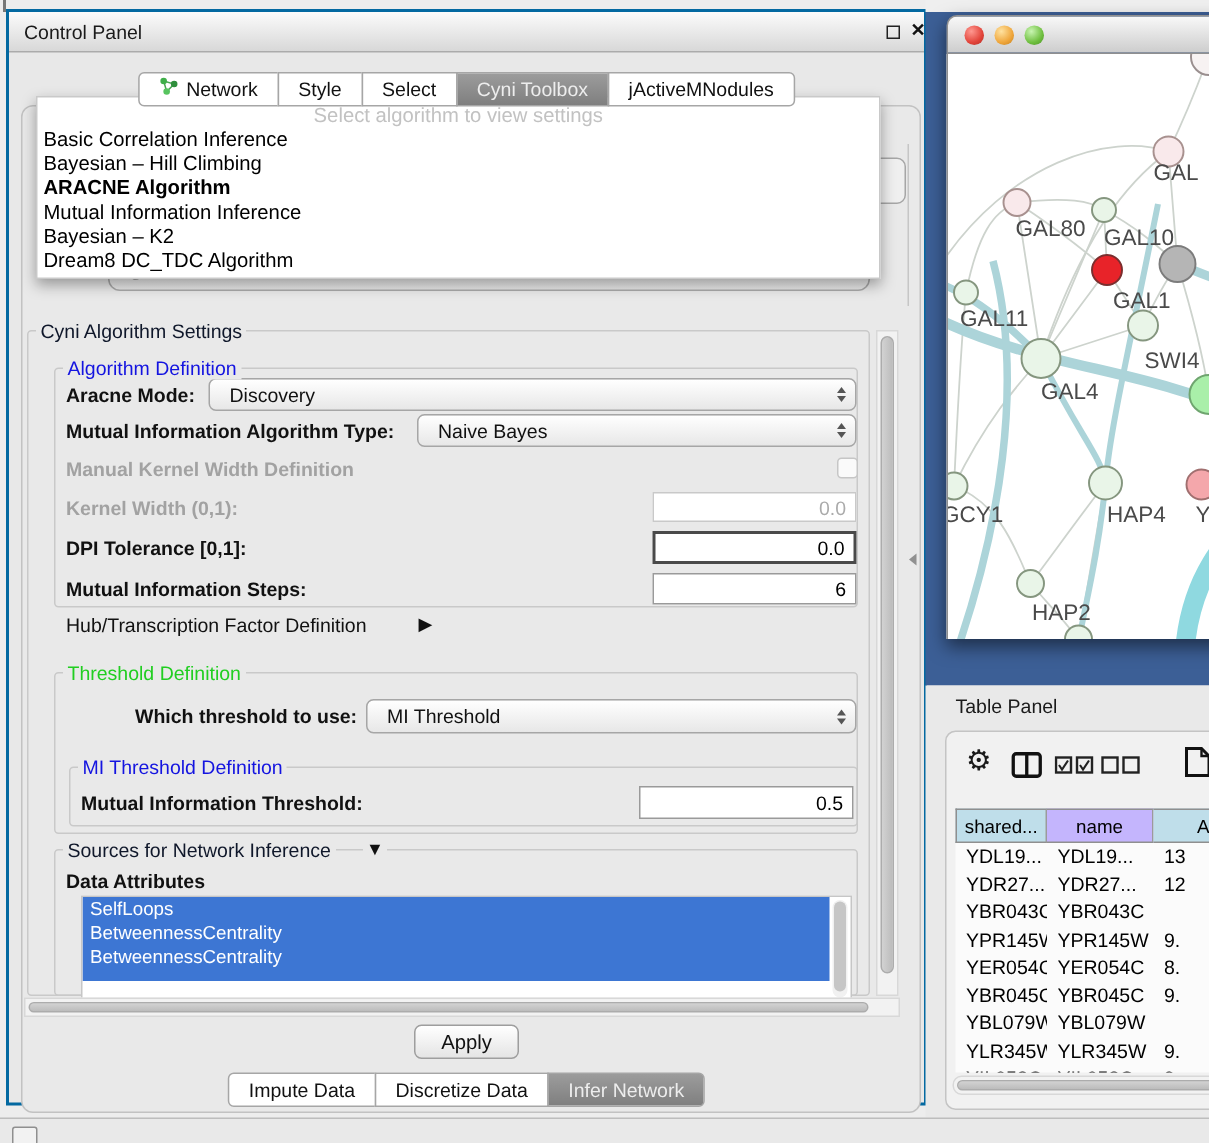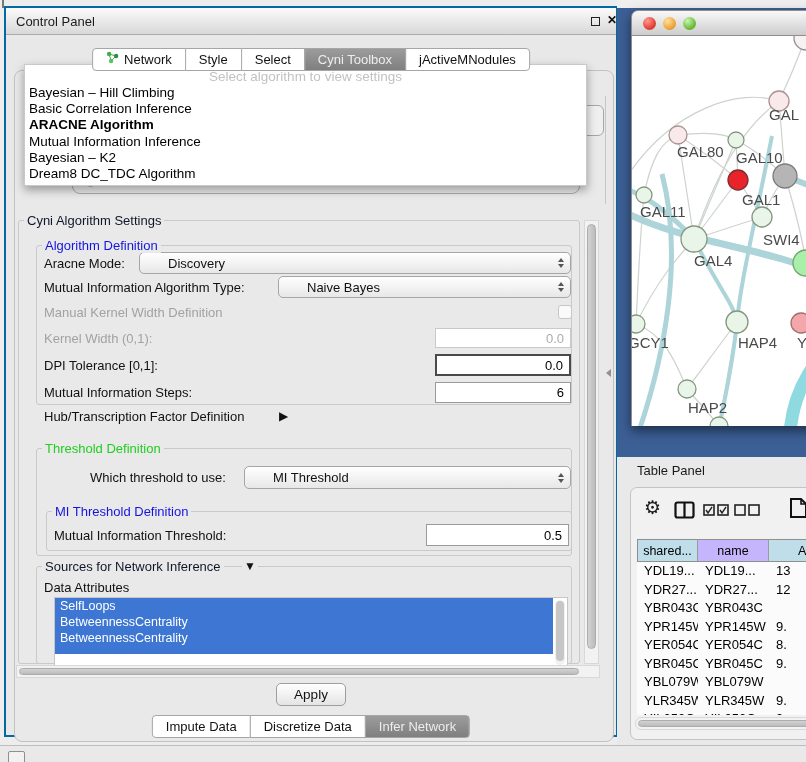--- a/index.html
+++ b/index.html
@@ -45,26 +45,26 @@
   #dd-placeholder { height:20px; text-align:center; color:#C2C2C2; font-size:13.5px; padding-top:4px; }
   .dd-item { height:16.2px; line-height:16.2px; font-size:13.5px; color:#000; padding-left:4px; }
   .dd-item.bold { font-weight:bold; }
 
   
   .grp { border:1px solid #C9C9C9; border-radius:3px; }
   .grp-title { position:absolute; background:#E9E9E9; padding:0 3px; font-size:13px; color:#0f172a; z-index:2; }
   .t-blue { color:#1414E0; }
   .t-green { color:#21CE21; }
 
-  .lbl { font-size:13px; font-weight:normal; color:#111; white-space:nowrap; }
+  .lbl { font-size:13px; font-weight:bold; color:#111; white-space:nowrap; }
   .lbl.dis { color:#A2A2A2; }
 
   .combo { background:linear-gradient(#FFFFFF,#E7E7E7); border:1px solid #A6A6A6;
     border-radius:5px; display:flex; align-items:center; font-size:13px; color:#111;
-    padding-left:28px; }
+    padding-left:13px; }
   .combo .spin { margin-left:auto; margin-right:6px; display:flex; flex-direction:column;
     align-items:center; gap:2px; }
   .spin i { display:block; width:0; height:0; border-left:3.5px solid transparent;
     border-right:3.5px solid transparent; }
   .spin .up { border-bottom:4px solid #555; }
   .spin .dn { border-top:4px solid #555; }
 
   .fld { background:#FFF; border:1px solid #9A9A9A; font-size:13px; color:#000;
     text-align:right; padding:0 6px; display:flex; align-items:center; justify-content:flex-end; }
   .fld.dis { border-color:#C9C9C9; color:#ABABAB; }
@@ -195,22 +195,22 @@
 
     <div id="hidden-combo" class="abs">gal-filtered.sif default node</div>
     <div id="focus-combo-sliver" class="abs">
       
     </div>
     <div class="abs vline" style="left:599px; top:88px; height:108px;"></div>
 
     <div id="algo-popup" class="abs">
       <div id="dd-placeholder">Select algorithm to view settings</div>
       <div id="dd-items">
+          <div class="dd-item">Basic Correlation Inference</div>
           <div class="dd-item">Bayesian – Hill Climbing</div>
-          <div class="dd-item">Basic Correlation Inference</div>
           <div class="dd-item bold">ARACNE Algorithm</div>
           <div class="dd-item">Mutual Information Inference</div>
           <div class="dd-item">Bayesian – K2</div>
           <div class="dd-item">Dream8 DC_TDC Algorithm</div>
         </div>
     </div>
 
     <div class="abs grp" style="left:12px; top:212px; width:562px; height:444px;"></div>
     <span class="abs grp-title" style="left:18px; top:205px;">Cyni Algorithm Settings</span>
 

